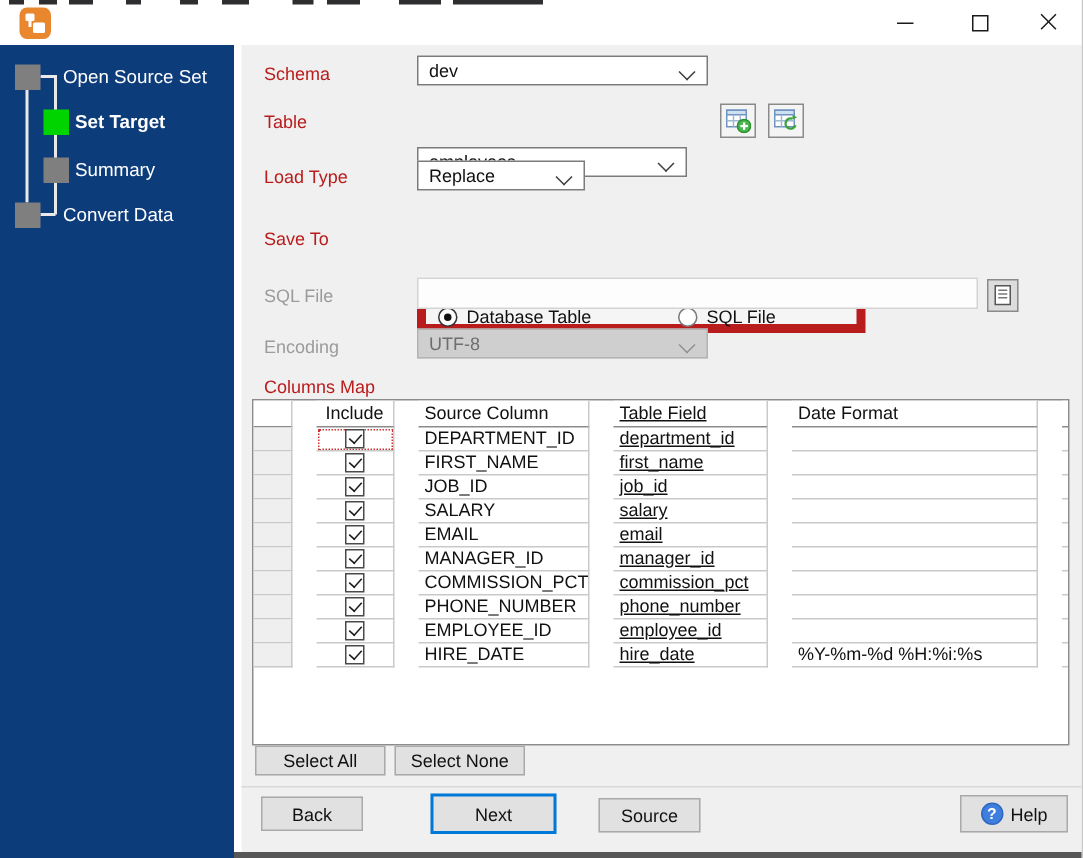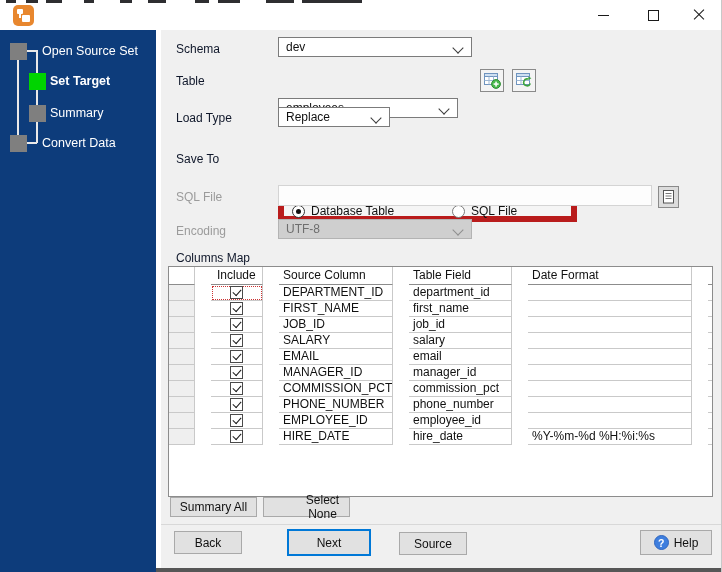--- a/index.html
+++ b/index.html
@@ -27,21 +27,21 @@
   .sidebar { position:absolute; left:0; top:30px; width:156px; height:542px; background:#0d3c7b; }
   .sidebar-edge { position:absolute; left:156px; top:30px; width:5px; height:542px; background:#ffffff; }
   .sq { position:absolute; width:17px; height:17px; background:#7f7f7f; z-index:2; }
   .sq.active { background:#00d400; }
   .wline { position:absolute; background:#e9e9e9; z-index:1; }
   .step-label { position:absolute; color:#ffffff; font-size:12.5px; white-space:nowrap; z-index:2; }
   .step-label.active { font-weight:bold; }
 
   
   .main { position:absolute; left:161px; top:30px; width:561px; height:538px; background:#f0f0f0; }
-  .flabel { position:absolute; left:15px; font-size:12px; color:#0f172a; }
+  .flabel { position:absolute; left:15px; font-size:12px; color:#b91c1c; }
   .flabel.disabled { color:#9b9b9b; }
 
   .combo { position:absolute; height:20px; background:#fff; border:1px solid #7b7b7b; line-height:18px; padding-left:7px; font-size:12px; color:#111; }
   .combo::after { content:""; position:absolute; right:9px; top:6px; width:7px; height:7px; border-right:1.4px solid #3c3c3c; border-bottom:1.4px solid #3c3c3c; transform:rotate(45deg); }
   .combo.disabled { background:#cfcfcf; border-color:#b3b3b3; color:#6e6e6e; }
   .combo.disabled::after { border-color:#8f8f8f; }
 
   .icon-btn { position:absolute; width:24px; height:23px; background:#f4f4f4; border:1px solid #8a8a8a; display:flex; align-items:center; justify-content:center; }
 
   .saveto-panel { position:absolute; left:117px; top:115px; width:299px; height:33px; background:#f5f5f5; border:6px solid #b91c1c;margin-top:44px; }
@@ -54,32 +54,32 @@
   .browse-btn { position:absolute; width:21px; height:22px; background:#dcdcdc; border:1px solid #8a8a8a; display:flex; align-items:center; justify-content:center; }
 
   
   .grid { position:absolute; left:7px; top:236px; width:545px; height:231px; background:#fff; border:1px solid #8c8c8c; overflow:hidden; }
   .trow { display:flex; width:100%;gap:16px; }
   .cell { border-right:1px solid #c9c9c9; border-bottom:1px solid #c9c9c9; height:16px; line-height:15px; font-size:12px; padding-left:4px; overflow:hidden; white-space:nowrap; }
   .hrow .cell { height:18px; line-height:17px; border-bottom:1px solid #8c8c8c; background:#fff; }
   .c-rowhdr { width:26px; background:#efefef; padding-left:0; }
   .c-include { width:52px; display:flex; align-items:center; justify-content:center; padding-left:0; }
   .c-source { width:114px; }
-  .c-field { width:103px; }
+  .c-field { width:103px;text-decoration:underline; }
   .c-date { width:164px; }
   .c-nullif { flex:1; border-right:none; }
   .hrow .c-include { display:block; padding-left:6px; }
   .c-include.focused { outline:1px dotted #cc3333; outline-offset:-2px; }
   .checkbox { position:relative; width:13px; height:13px; background:#fff; border:1px solid #4a4a4a; display:inline-block; }
   .checkbox.checked::after { content:""; position:absolute; left:2px; top:2px; width:7px; height:4px; border-left:1.8px solid #1a1a1a; border-bottom:1.8px solid #1a1a1a; transform:rotate(-48deg); }
 
   
   .btn { position:absolute; background:#e1e1e1; border:1px solid #a9a9a9; font-size:12px; color:#111; display:flex; align-items:center; justify-content:center; font-family:inherit; }
   .btn-selectall  { left:9px;  top:467px; width:87px; height:20px; }
-  .btn-selectnone { left:102px; top:467px; width:87px; height:20px;padding-left:32px; }
+  .btn-selectnone { left:102px; top:467px; width:87px; height:20px; }
   .bottom-sep { position:absolute; left:0; top:494px; width:561px; height:0; border-top:1px solid #d8d8d8; }
   .btn-back   { left:13px;  top:501px; width:68px; height:23px; }
   .btn-next   { left:126px; top:499px; width:84px; height:27px; border:2px solid #0078d7; }
   .btn-cancel { left:238px; top:502px; width:68px; height:23px; }
   .btn-help   { left:479px; top:500px; width:72px; height:25px; gap:5px; }
   .help-icon { width:15px; height:15px; border-radius:50%; background:#3e7ede; border:1px solid #2f66c0; color:#fff; font-size:10.5px; font-weight:bold; line-height:14px; text-align:center; }
 
   .bottom-strip { position:absolute; left:156px; top:568px; width:566px; height:4px; background:#565656; }
 </style>
 </head>
@@ -312,21 +312,21 @@
               <span class="checkbox checked"></span>
             </div>
             <div class="cell c-source">HIRE_DATE</div>
             <div class="cell c-field">hire_date</div>
             <div class="cell c-date">%Y-%m-%d %H:%i:%s</div>
             <div class="cell c-nullif"></div>
           </div>
         </div>
     </div>
 
-    <button class="btn btn-selectall">Summary All</button>
+    <button class="btn btn-selectall">Select All</button>
     <button class="btn btn-selectnone">Select None</button>
 
     <div class="bottom-sep"></div>
     <button class="btn btn-back">Back</button>
     <button class="btn btn-next">Next</button>
     <button class="btn btn-cancel">Source</button>
     <button class="btn btn-help">
       <span class="help-icon">?</span>
       <span>Help</span>
     </button>

